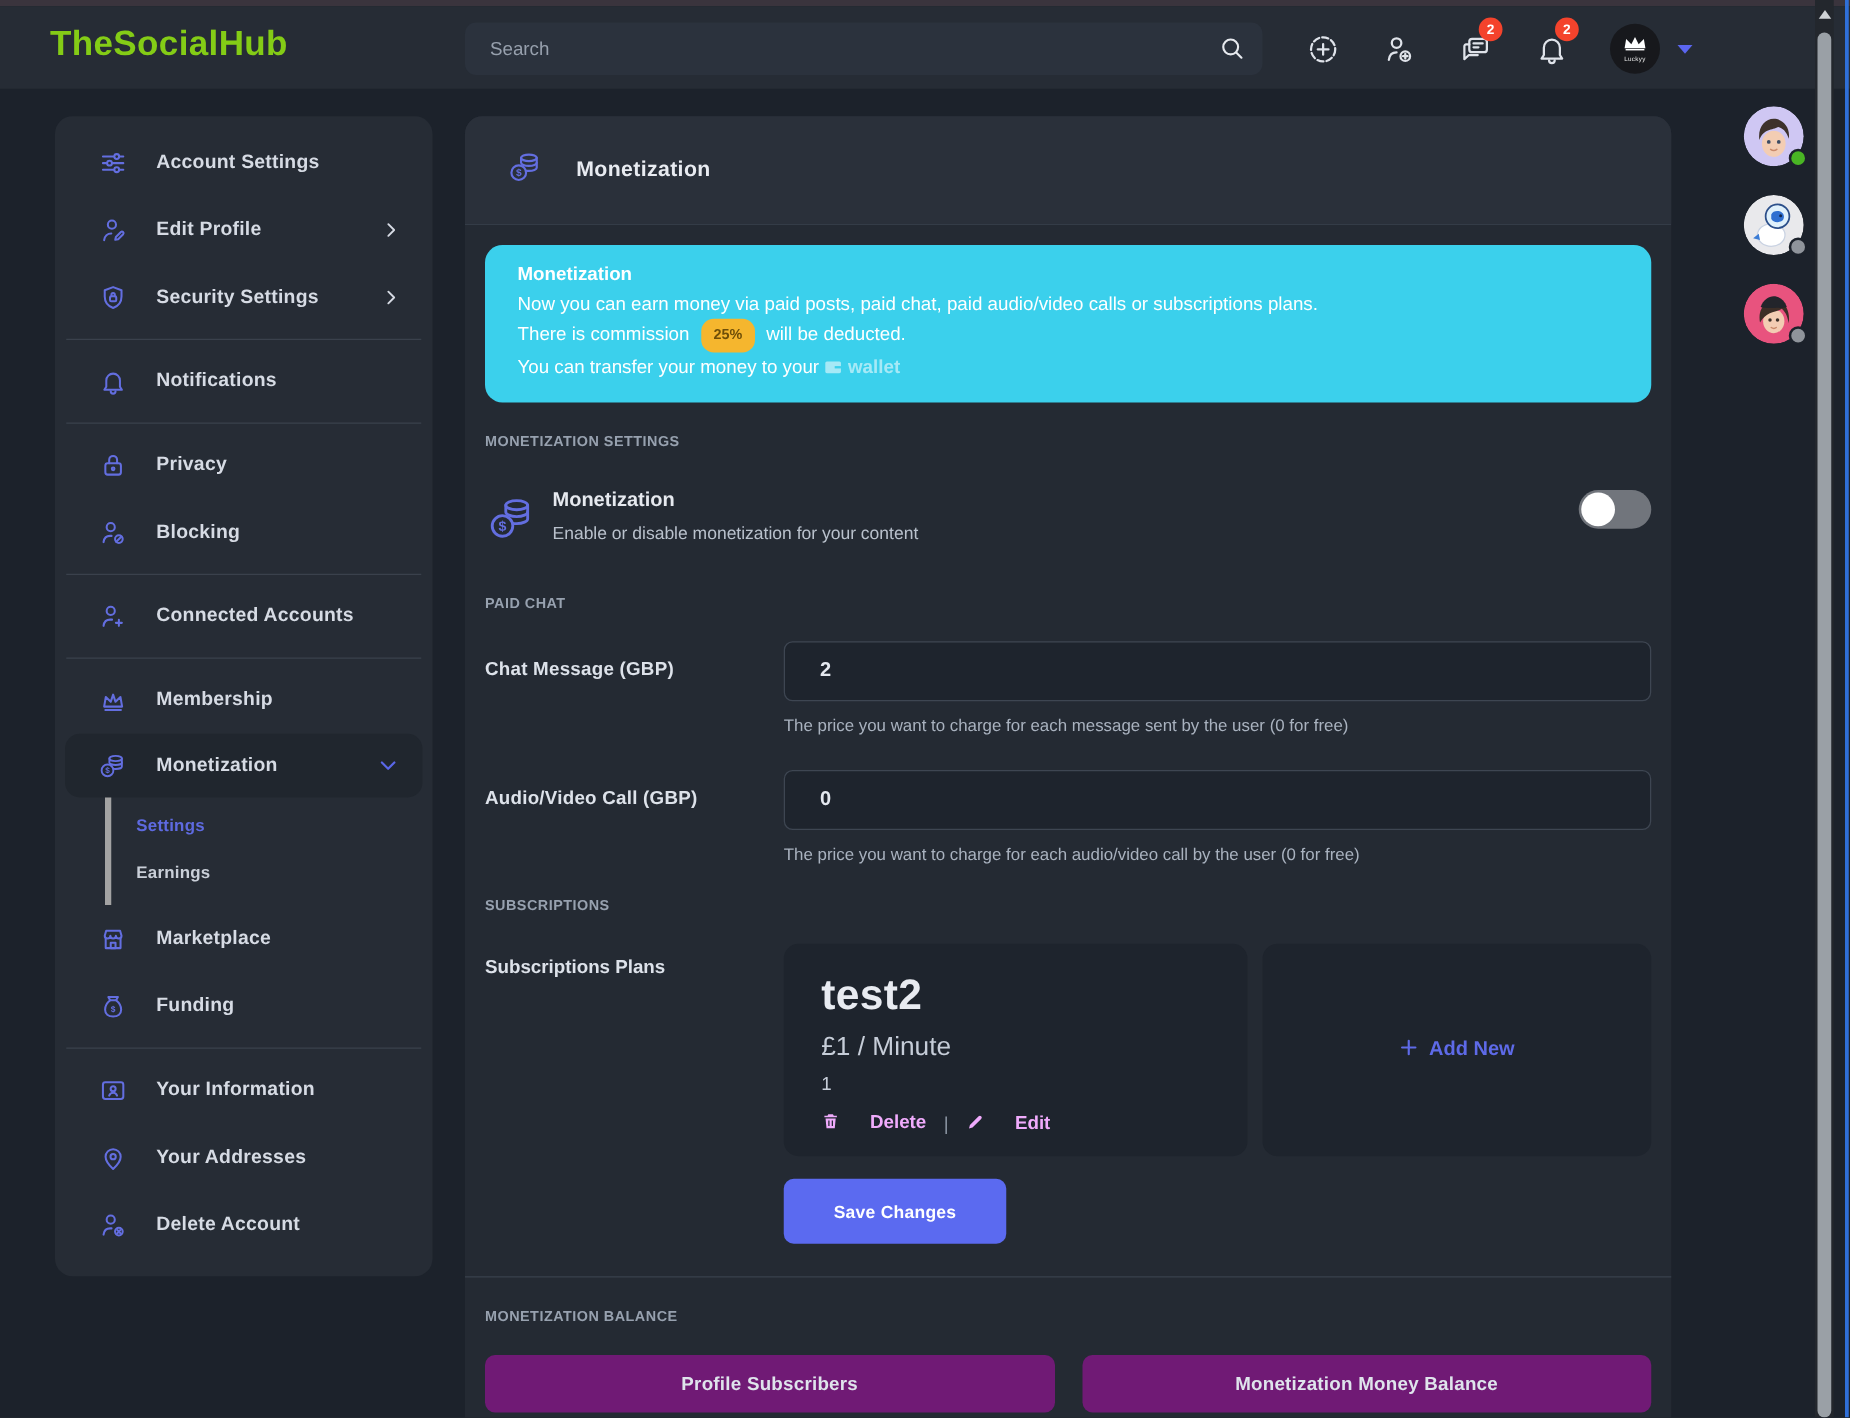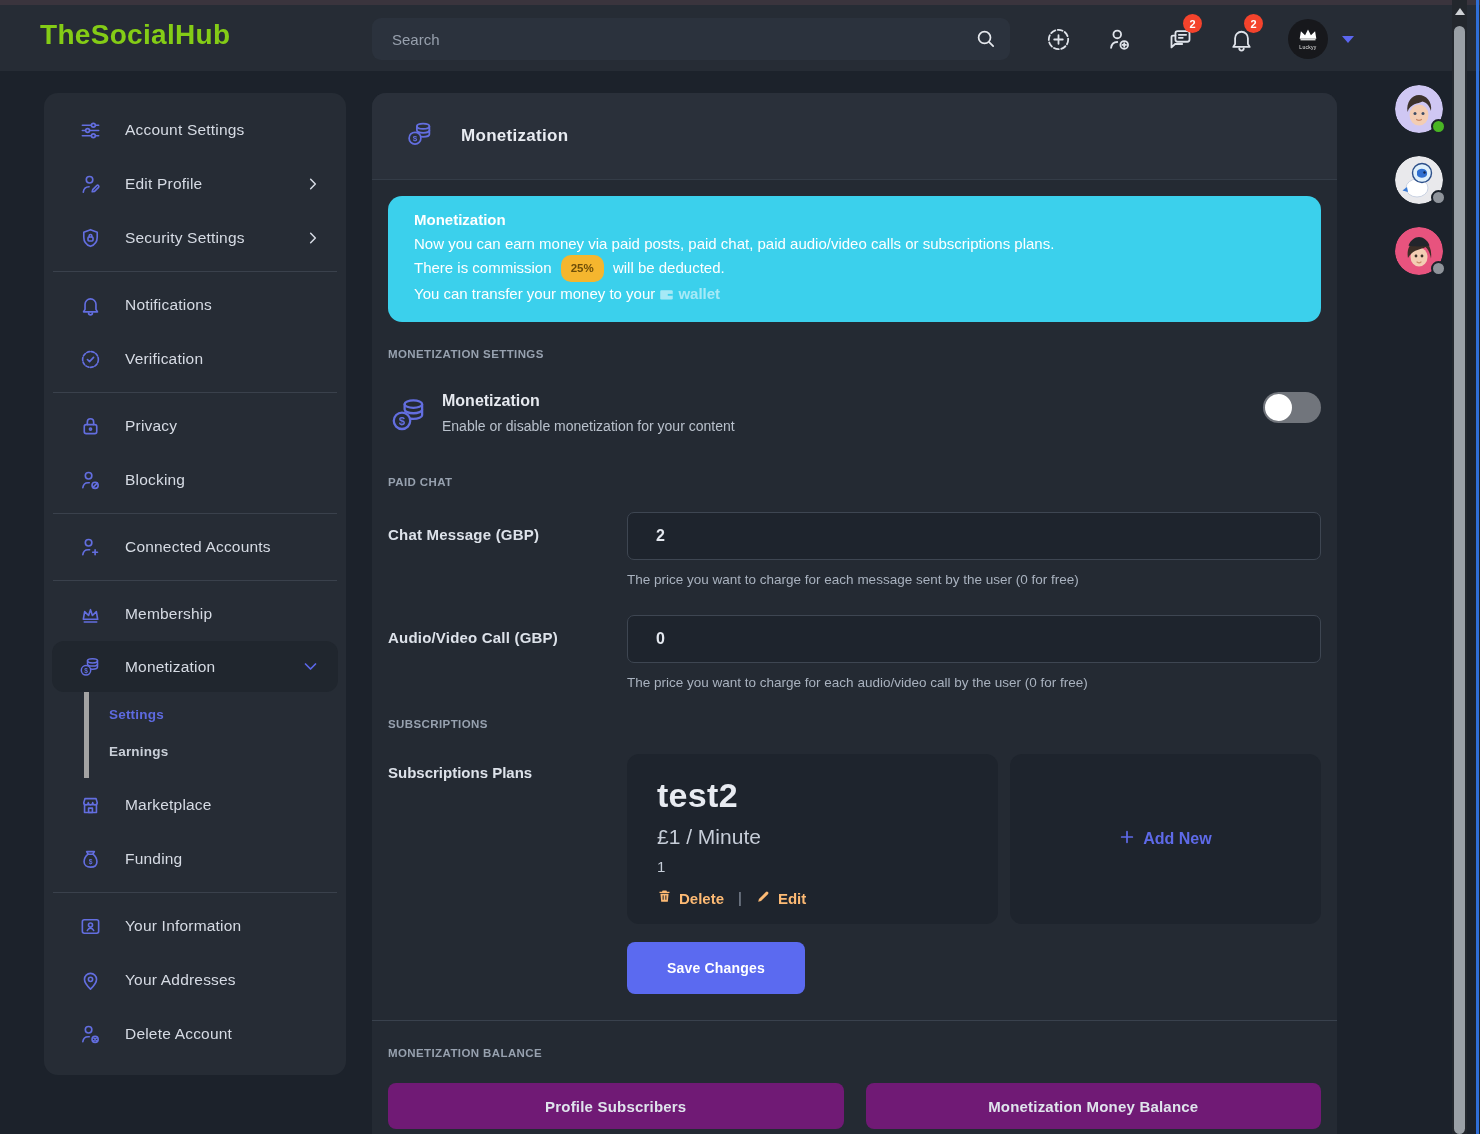--- a/index.html
+++ b/index.html
@@ -46,21 +46,21 @@
   }
   
   .sidebar {
     position:absolute; left:44px; top:93px; width:302px;
     background:#262c35; border-radius:14px; padding:10px 0 14px 0;
   }
   .side-item {
     display:flex; align-items:center; height:54px; padding:0 26px 0 34px; cursor:pointer;
   }
   .sicon { width:24px; height:24px; color:#636ee0; flex:none; display:grid; place-items:center; }
-  .slabel { margin-left:23px; font-size:15.5px; font-weight:normal; color:#d6dbe4; letter-spacing:.2px; }
+  .slabel { margin-left:23px; font-size:15.5px; font-weight:bold; color:#d6dbe4; letter-spacing:.2px; }
   .schev { margin-left:auto; color:#d6dbe4; display:grid; place-items:center; }
   .schev-purple { margin-left:auto; color:#5a67e8; display:grid; place-items:center; }
   .side-div { height:1px; background:#3a414c; margin:6px 9px; }
   .side-item.active {
     background:#20262e; border-radius:12px; margin:0 8px; height:51px; padding:0 20px 0 26px;
   }
   .sub-wrap { border-left:5px solid #a3a3a3; margin-left:40px; padding:4px 0 8px 20px; }
   .sub-item { height:37px; display:flex; align-items:center; cursor:pointer; }
   .sub-item span { font-size:13.5px; font-weight:bold; letter-spacing:.2px; }
   .sub-item.active span { color:#5e6ae0; }
@@ -116,21 +116,21 @@
   .field-help { font-size:13.5px; color:#a9b2bf; margin:12px 0 18px 0; }
   
   .plans-row { display:flex; margin-top:18px; }
   .plans-label { width:239px; flex:none; font-size:15px; font-weight:bold; color:#dde2ea; padding-top:10px; }
   .plans-cards { flex:1; display:flex; gap:12px; }
   .plan-card { flex:1; height:170px; background:#1e242d; border-radius:12px; padding:22px 30px; }
   .plan-name { font-size:34px; font-weight:bold; color:#e8ebf1; letter-spacing:.3px; }
   .plan-price { font-size:21px; color:#c6cdd8; margin-top:10px; }
   .plan-qty { font-size:15px; color:#c6cdd8; margin-top:9px; }
   .plan-actions { display:flex; align-items:center; margin-top:13px; font-size:15px; font-weight:bold; }
-  .plan-actions .act { color:#fdba74; display:flex; align-items:flex-end; gap:7px; cursor:pointer; }
+  .plan-actions .act { color:#f0abfc; display:flex; align-items:flex-start; gap:24px; cursor:pointer; }
   .plan-actions .sep { color:#8d96a4; margin:0 14px; font-weight:normal; }
   .add-card { flex:1; height:170px; background:#1e242d; border-radius:12px; display:grid; place-items:center; }
   .add-new { color:#5e6ae8; font-size:16px; font-weight:bold; display:flex; align-items:center; gap:8px; cursor:pointer; }
   
   .save-btn {
     margin:18px 0 0 239px; width:178px; height:52px; background:#5b6af0; border:none; border-radius:8px;
     color:#fff; font-size:14px; font-weight:bold; letter-spacing:.2px; cursor:pointer;
     font-family:"Liberation Sans", sans-serif;
   }
   .big-divider { height:1px; background:#39414d; margin:26px -16px 0 -16px; }
@@ -272,29 +272,20 @@
   <div class="side-item">
     <span class="sicon">
       <svg width="23" height="23" viewBox="0 0 24 24" fill="none" stroke="currentColor" stroke-width="1.7" stroke-linecap="round" stroke-linejoin="round">
           <path d="M6.3 16v-5.2a5.7 5.7 0 0 1 11.4 0V16l1.6 2.6H4.7z"></path>
           <path d="M10 19.8a2 2 0 0 0 4 0"></path>
         </svg>
     </span>
     <span class="slabel">Notifications</span>
   </div>
 
-  <div class="side-item">
-    <span class="sicon">
-      <svg width="23" height="23" viewBox="0 0 24 24" fill="none" stroke="currentColor" stroke-width="1.7" stroke-linecap="round" stroke-linejoin="round">
-          <circle cx="12" cy="12" r="8.2" stroke-dasharray="3.2 1.7"></circle>
-          <path d="M8.8 12l2.2 2.2 4.2-4.4"></path>
-        </svg>
-    </span>
-    <span class="slabel">Verification</span>
-  </div>
 
   <div class="side-div"></div>
 
   <div class="side-item">
     <span class="sicon">
       <svg width="23" height="23" viewBox="0 0 24 24" fill="none" stroke="currentColor" stroke-width="1.7" stroke-linecap="round" stroke-linejoin="round">
           <rect x="5.5" y="10" width="13" height="9.5" rx="2"></rect>
           <path d="M8.7 10V7.2a3.3 3.3 0 0 1 6.6 0V10"></path>
           <circle cx="12" cy="14.7" r="1.1"></circle>
         </svg>

